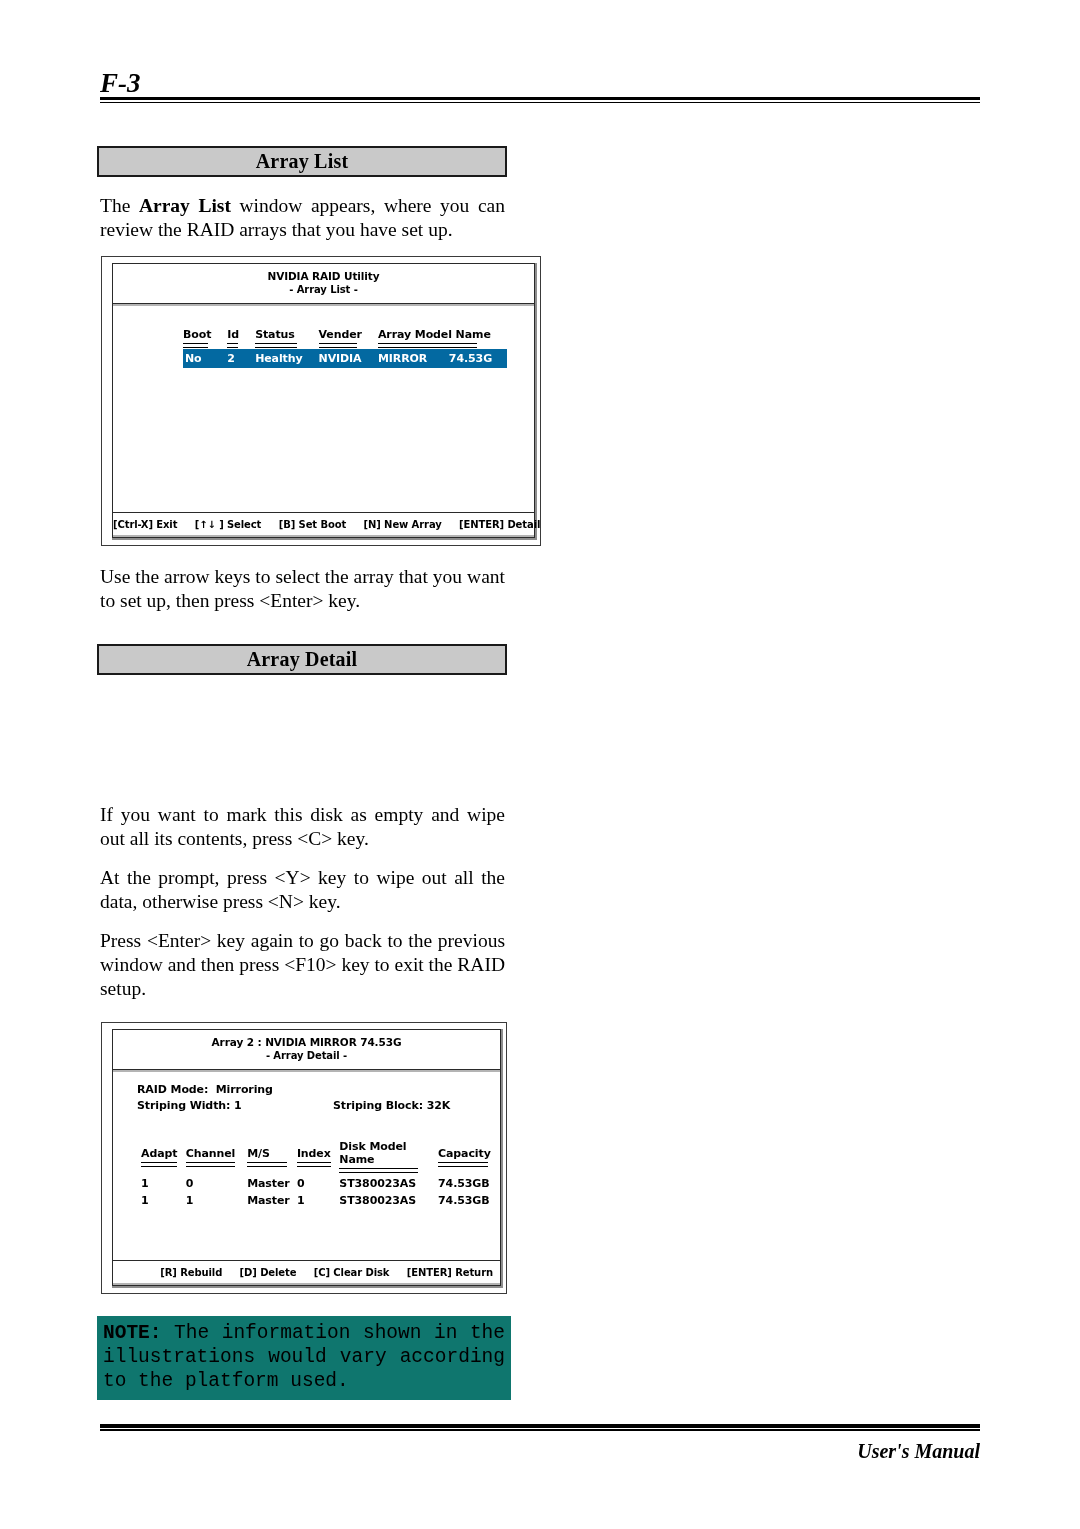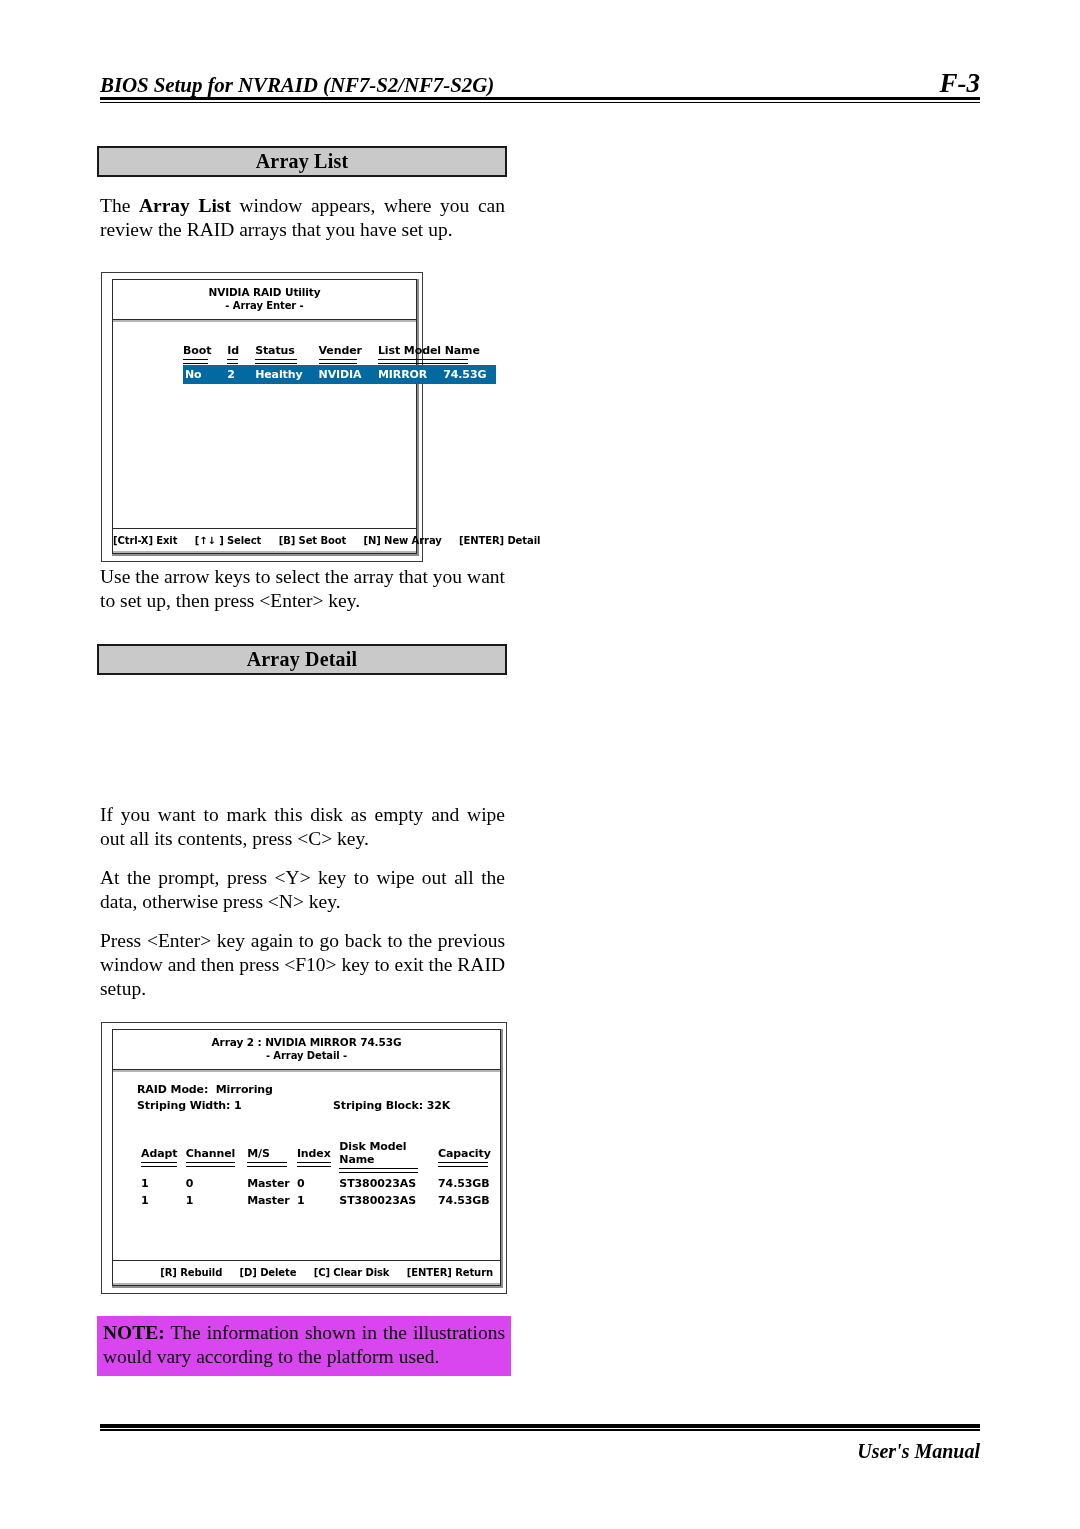--- a/index.html
+++ b/index.html
@@ -225,26 +225,27 @@
   .ad-table .cMS      { width: 56px; }
   .ad-table .cIndex   { width: 50px; }
   .ad-table .cModel   { width: 118px; }
   .ad-table .cCap     { width: 70px; }
 
   
   .note {
     position: absolute;
     left: 97px;
     width: 414px;
-    background: #d946ef;
+    background: #0f766e;
     padding: 5px 6px 7px 6px;
     box-sizing: border-box;
     font-size: 19.5px;
     line-height: 24px;
     text-align: justify;
+    font-family: Liberation Mono, monospace;
   }
   .note b { font-weight: bold; }
 
   
   .rule-foot {
     position: absolute;
     left: 100px;
     top: 1424px;
     width: 880px;
     height: 7px;
@@ -260,36 +261,35 @@
     font-style: italic;
     font-size: 20px;
   }
 </style>
 </head>
 <body>
 
 <div class="page">
 
   <div class="runhead">
-    <div class="runhead-title">BIOS Setup for NVRAID (NF7-S2/NF7-S2G)</div>
     <div class="runhead-page">F-3</div>
   </div>
   <div class="rule-head"></div>
 
   <div class="sectionbar" style="top:146px;">
     <span>Array List</span>
   </div>
 
   <div class="para" style="top:194px;">The <b>Array List</b> window appears, where you can review the RAID arrays that you have set up.</div>
 
-  <div class="figure" style="top:272px; width:322px; height:290px;">
+  <div class="figure" style="top:256px; width:440px; height:290px;">
     <div class="bios">
       <div class="bios-title">
         <span class="l1">NVIDIA RAID Utility</span>
-        <span class="l2">- Array Enter -</span>
+        <span class="l2">- Array List -</span>
       </div>
       <div class="bios-body">
         <table class="al-table">
           <thead>
             <tr>
               <th>
                 <span>Boot</span>
                 <span class="ul"></span>
               </th>
               <th>
@@ -298,21 +298,21 @@
               </th>
               <th>
                 <span>Status</span>
                 <span class="ul"></span>
               </th>
               <th>
                 <span>Vender</span>
                 <span class="ul"></span>
               </th>
               <th colspan="2">
-                <span>List Model Name</span>
+                <span>Array Model Name</span>
                 <span class="ul"></span>
               </th>
             </tr>
           </thead>
           <tbody>
             <tr class="selected">
               <td>No</td>
               <td>2</td>
               <td>Healthy</td>
               <td>NVIDIA</td>

